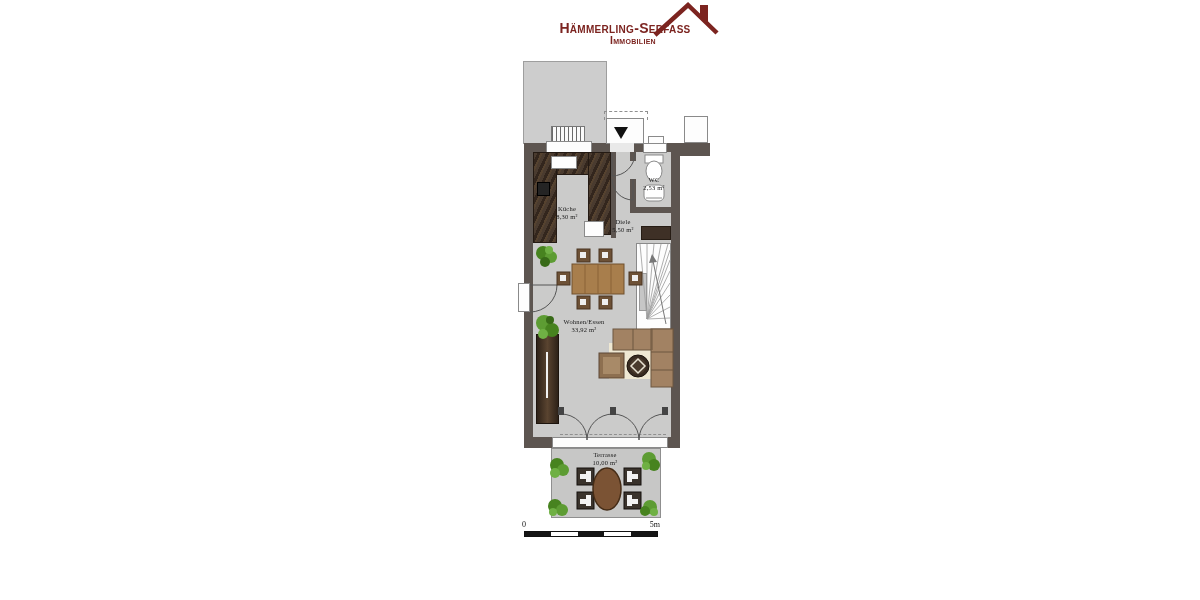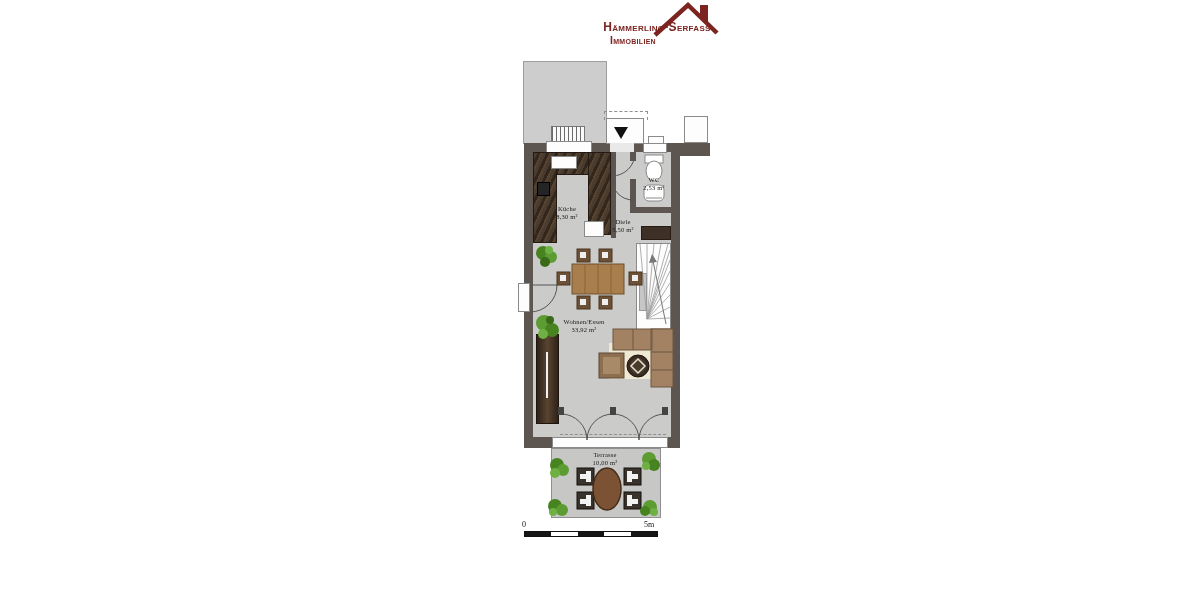--- a/index.html
+++ b/index.html
@@ -272,21 +272,21 @@
       <circle cx="562" cy="510" r="6" fill="#5d9c33"></circle>
       <circle cx="553" cy="512" r="4" fill="#6fb044"></circle>
   </g>
   <g>
     <circle cx="650" cy="507" r="7" fill="#5d9c33"></circle>
       <circle cx="645" cy="511" r="5" fill="#47831f"></circle>
       <circle cx="654" cy="512" r="4" fill="#6fb044"></circle>
   </g>
 </svg>
 
-<div class="logo-line" style="left:582px;top:20px;width:150px;font-size:12px;">Hämmerling-Serfass</div>
+<div class="logo-line" style="left:550px;top:20px;width:150px;font-size:14px;">Hämmerling-Serfass</div>
 <div class="logo-line" style="left:573px;top:34px;width:120px;font-size:10.5px;">Immobilien</div>
 
 <div class="label" style="left:545px;top:205px;width:44px;">
   <span>Küche</span>
   <span>8,30 m²</span>
 </div>
 <div class="label" style="left:636px;top:176px;width:36px;">
   <span>WC</span>
   <span>2,53 m²</span>
 </div>
@@ -297,13 +297,13 @@
 <div class="label" style="left:552px;top:318px;width:64px;">
   <span>Wohnen/Essen</span>
   <span>33,92 m²</span>
 </div>
 <div class="label" style="left:573px;top:451px;width:64px;">
   <span>Terrasse</span>
   <span>10,00 m²</span>
 </div>
 
 <div class="scale-label" style="left:522px;top:520px;">0</div>
-<div class="scale-label" style="left:638px;top:520px;width:22px;text-align:center;">5m</div>
+<div class="scale-label" style="left:638px;top:520px;width:22px;text-align:right;">5m</div>
 
 </body></html>

